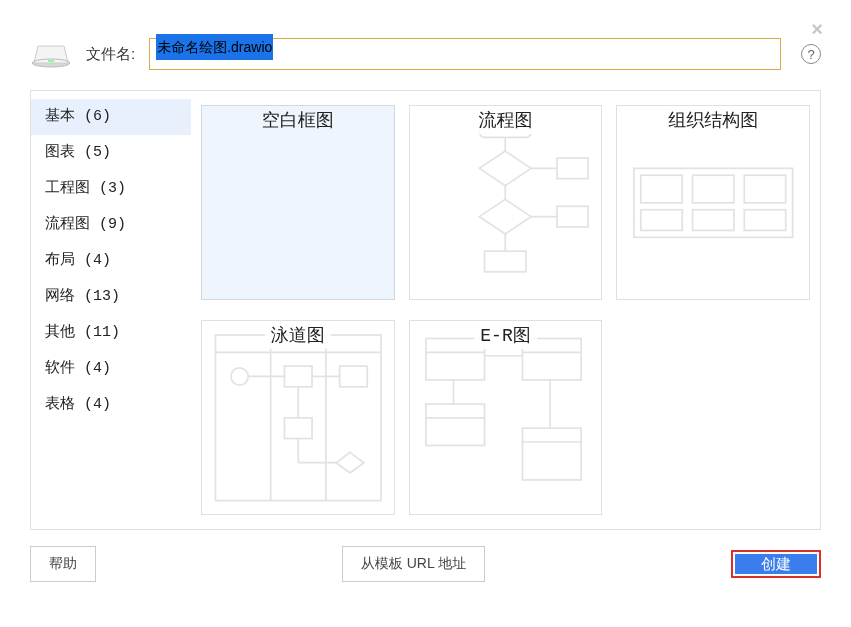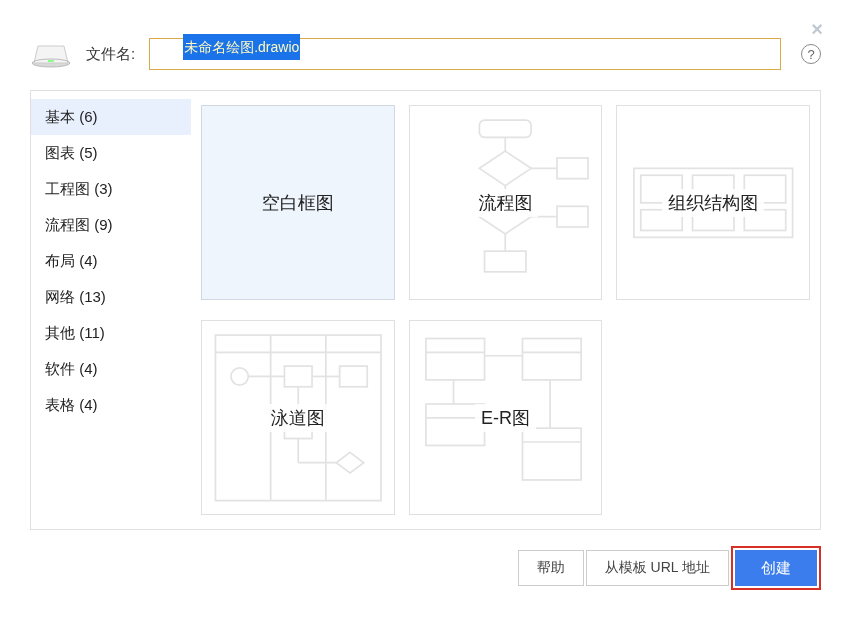--- a/index.html
+++ b/index.html
@@ -4,37 +4,37 @@
 <style>
 * { box-sizing: border-box; margin: 0; padding: 0; }
 body { font-family: "Helvetica Neue", Arial, "Microsoft YaHei", sans-serif; font-size: 14px; color: #333; background: #fff; }
 .dialog { position: relative; width: 851px; height: 627px; padding: 30px; }
 .close-x { position: absolute; top: 18px; right: 28px; color: #c0c8d0; font-size: 20px; cursor: pointer; font-weight: bold; }
 .header-row { display: flex; align-items: center; gap: 14px; margin-bottom: 20px; margin-top: 8px; justify-content: space-between; }
 .drive-icon { width: 42px; height: 28px; position: relative; }
 .drive-icon svg { width: 42px; height: 28px; }
 .filename-label { font-size: 15px; color: #333; }
 .filename-input { flex: 1; height: 32px; border: 1px solid #d9a94a; background: #fff; padding: 0 6px; font-size: 14px; outline: none; }
-.filename-input .sel { background: #1a73e8; color: #fef9c3; padding: 5px 1px; margin-left: 27px; }
+.filename-input .sel { background: #1a73e8; color: #000000; padding: 5px 1px; }
 .help-icon { width: 20px; height: 20px; border: 1.5px solid #888; border-radius: 50%; display: flex; align-items: center; justify-content: center; color: #666; font-size: 13px; cursor: pointer; margin-left: 6px; }
-.main-box { border: 1px solid #e0e0e0; display: flex; height: 440px; }
+.main-box { border: 1px solid #e0e0e0; display: flex; height: 440px; font-family: Liberation Mono, monospace; }
 .sidebar { width: 160px; padding: 8px 0; overflow-y: auto; }
 .sidebar-item { padding: 6px 14px; font-size: 15px; cursor: pointer; color: #222; line-height: 1.6; }
 .sidebar-item.selected { background: #e8f0fd; }
 .template-grid { flex: 1; padding: 14px 10px; display: grid; grid-template-columns: repeat(3, 1fr); grid-template-rows: repeat(2, 1fr); gap: 20px 14px; overflow: auto; }
-.template-card { border: 1px solid #e0e0e0; position: relative; display: flex; align-items: center; justify-content: center; background: #fff; cursor: pointer; }
+.template-card { border: 1px solid #e0e0e0; position: relative; display: flex; align-items: flex-start; justify-content: center; background: #fff; cursor: pointer; }
 .template-card.selected { background: #eef5fd; border-color: #cfd8e3; }
 .template-label { font-size: 18px; color: #222; background: rgba(255,255,255,0.85); padding: 2px 6px; z-index: 2; }
 .template-card.selected .template-label { background: transparent; }
 .tpl-bg { position: absolute; inset: 0; opacity: 0.28; display: flex; align-items: center; justify-content: center; }
 .tpl-bg svg { width: 90%; height: 90%; }
-.footer-row { display: flex; justify-content: flex-end; gap: 2px; margin-top: 16px; align-items: center; }
+.footer-row { display: flex; justify-content: space-between; gap: 28px; margin-top: 16px; align-items: center; }
 .btn { height: 36px; padding: 0 18px; border: 1px solid #ccc; background: #fff; font-size: 14px; color: #444; cursor: pointer; }
 .btn-primary-wrap { border: 2px solid #d93025; padding: 2px; }
-.btn-primary { height: 36px; padding: 0 26px; background: #3b7ded; color: #fff; border: none; font-size: 15px; cursor: pointer; }
+.btn-primary { height: 20px; padding: 0 26px; background: #3b7ded; color: #fff; border: none; font-size: 15px; cursor: pointer; }
 </style>
 </head>
 <body>
 
 <div class="dialog">
   <div class="close-x">×</div>
 
   <div class="header-row">
     <div class="drive-icon">
       <svg viewBox="0 0 42 28">

